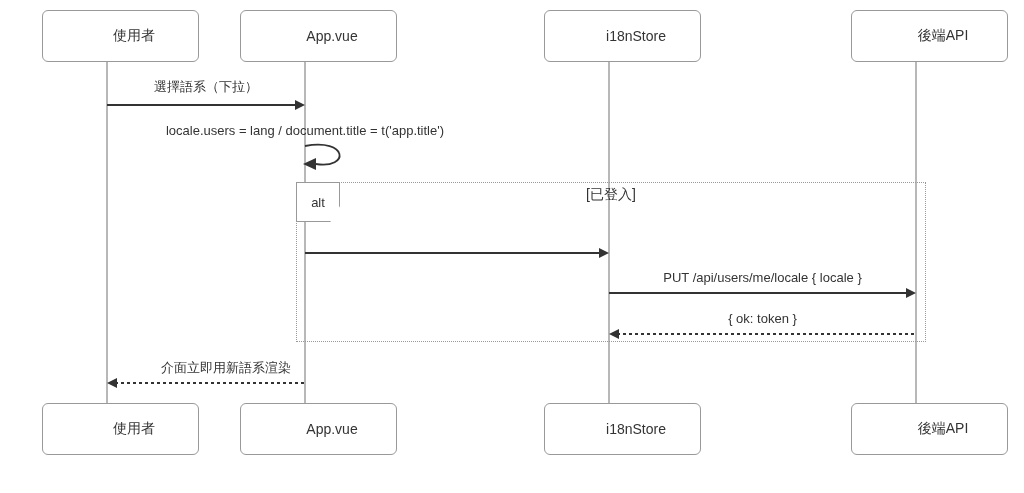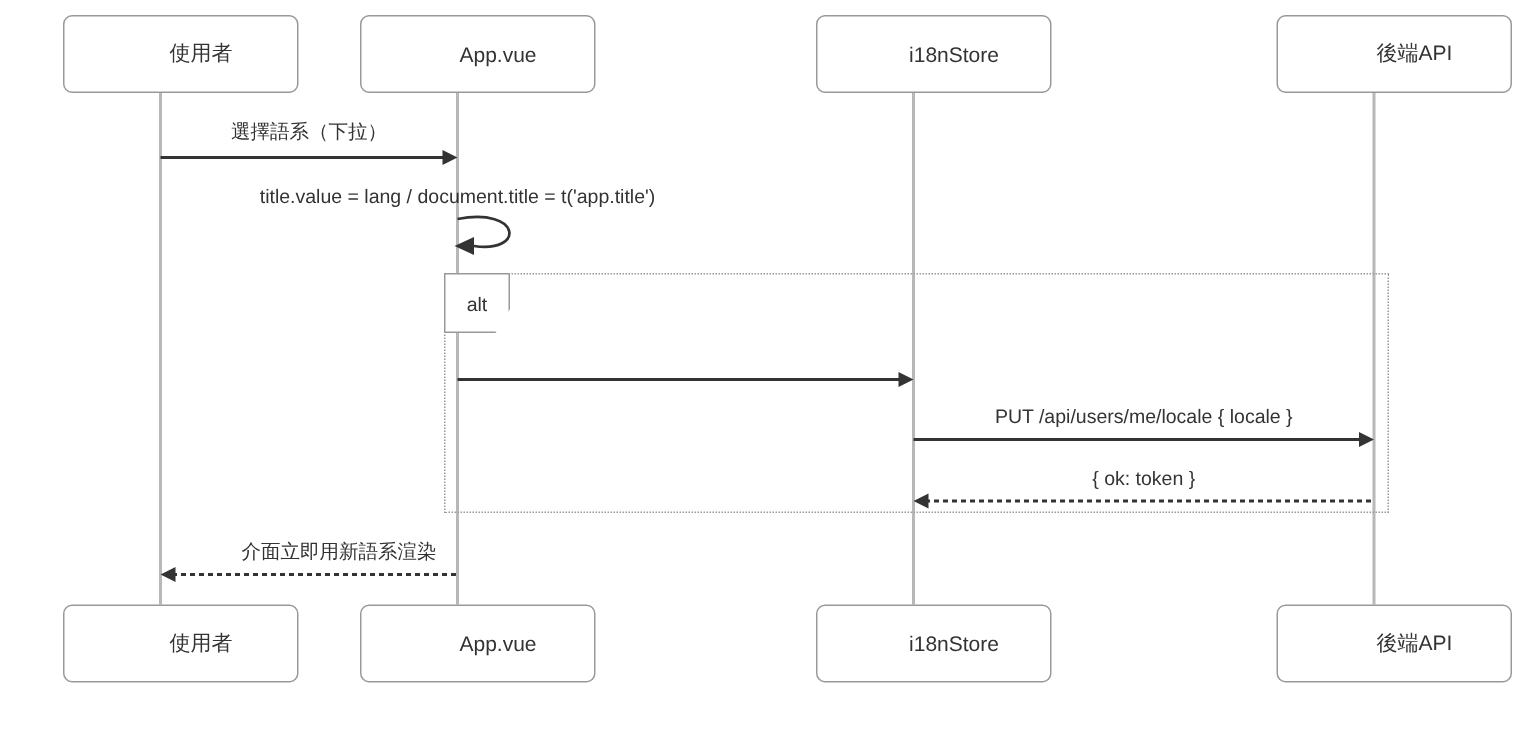--- a/index.html
+++ b/index.html
@@ -112,34 +112,35 @@
   <div class="actor-box" style="left:240px;top:403px;">
       <span>App.vue</span>
     </div>
   <div class="actor-box" style="left:544px;top:403px;">
       <span>i18nStore</span>
     </div>
   <div class="actor-box" style="left:851px;top:403px;">
       <span>後端API</span>
     </div>
 
-  <div class="msg-label" style="left:107px;top:79px;width:198px;">選擇語系（下拉）</div>
+  <div class="msg-label" style="left:107px;top:79px;width:198px;font-family:Liberation Mono, monospace;">選擇語系（下拉）</div>
   <div class="line-solid" style="left:107px;top:104px;width:190px;"></div>
   <div class="head-right" style="left:295px;top:100px;"></div>
 
-  <div class="msg-label" style="left:105px;top:122px;width:400px;">title.value = lang / document.title = t('app.title')</div>
+  <div class="msg-label" style="left:105px;top:122px;width:400px;">locale.users = lang / document.title = t('app.title')</div>
   <svg class="selfloop" width="56" height="32">
     <path d="M3,5 C46,-3 48,28 14,23" fill="none" stroke="#333333" stroke-width="1.8"></path>
     <polygon points="1,23 14,17 14,29" fill="#333333"></polygon>
   </svg>
 
   <div class="alt-frame"></div>
   <div class="alt-label-box">
       <span>alt</span>
     </div>
+  <div class="guard-label">[已登入]</div>
 
   <div class="line-solid" style="left:305px;top:252px;width:296px;"></div>
   <div class="head-right" style="left:599px;top:248px;"></div>
 
   <div class="msg-label" style="left:609px;top:269px;width:307px;">PUT /api/users/me/locale { locale }</div>
   <div class="line-solid" style="left:609px;top:292px;width:299px;"></div>
   <div class="head-right" style="left:906px;top:288px;"></div>
 
   <div class="msg-label" style="left:609px;top:310px;width:307px;">{ ok: token }</div>
   <div class="line-dashed" style="left:617px;top:333px;width:299px;"></div>

